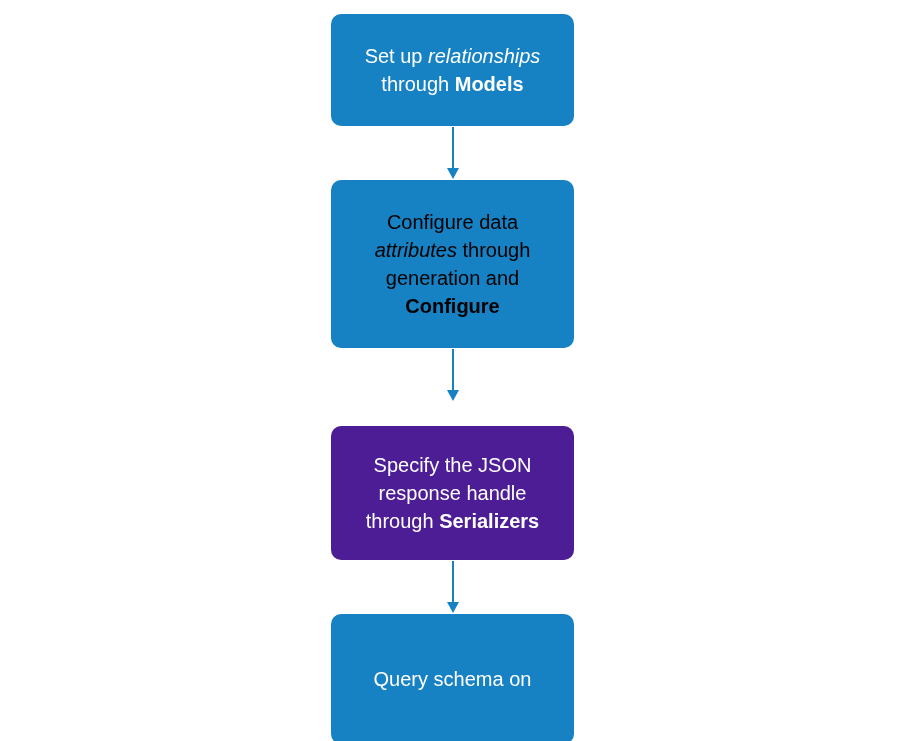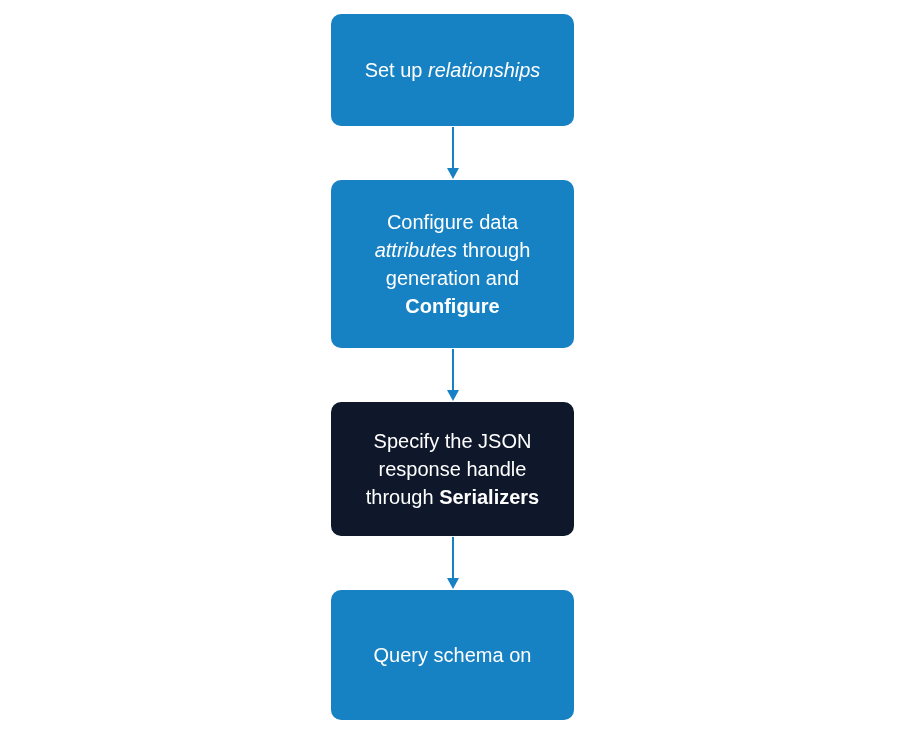--- a/index.html
+++ b/index.html
@@ -51,44 +51,45 @@
   }
   .arrow svg { display: block; }
 </style>
 </head>
 <body>
 
 <div class="canvas">
 
   <div class="node h-112" style="background-color: rgb(22, 129, 195); color: rgb(255, 255, 255);">
     <div class="line"><span>Set up </span><span class="i">relationships</span></div>
+    <div class="line"><span>through </span><span class="b">Models</span></div>
   </div>
 
   <div class="arrow" style="color: rgb(22, 129, 195);">
     <svg width="22" height="54" viewBox="0 0 22 54">
       <line x1="11" y1="1" x2="11" y2="43" stroke="currentColor" stroke-width="2"></line>
       <polygon points="11,53 5,42 17,42" fill="currentColor"></polygon>
     </svg>
   </div>
 
-  <div class="node h-168" style="background-color: rgb(22, 129, 195); color: #ffffff;">
+  <div class="node h-168" style="background-color: rgb(22, 129, 195); color: #000000;">
     <div class="line"><span>Configure data</span></div>
     <div class="line"><span class="i">attributes</span><span> through</span></div>
     <div class="line"><span>generation and</span></div>
     <div class="line"><span class="b">Configure</span></div>
   </div>
 
   <div class="arrow" style="color: rgb(22, 129, 195);">
     <svg width="22" height="54" viewBox="0 0 22 54">
       <line x1="11" y1="1" x2="11" y2="43" stroke="currentColor" stroke-width="2"></line>
       <polygon points="11,53 5,42 17,42" fill="currentColor"></polygon>
     </svg>
   </div>
 
-  <div class="node h-134" style="background-color: #0f172a; color: rgb(255, 255, 255);">
+  <div class="node h-134" style="background-color: #4c1d95; color: rgb(255, 255, 255); margin-top: 24px;">
     <div class="line"><span>Specify the JSON</span></div>
     <div class="line"><span>response handle</span></div>
     <div class="line"><span>through </span><span class="b">Serializers</span></div>
   </div>
 
   <div class="arrow" style="color: rgb(22, 129, 195);">
     <svg width="22" height="54" viewBox="0 0 22 54">
       <line x1="11" y1="1" x2="11" y2="43" stroke="currentColor" stroke-width="2"></line>
       <polygon points="11,53 5,42 17,42" fill="currentColor"></polygon>
     </svg>

